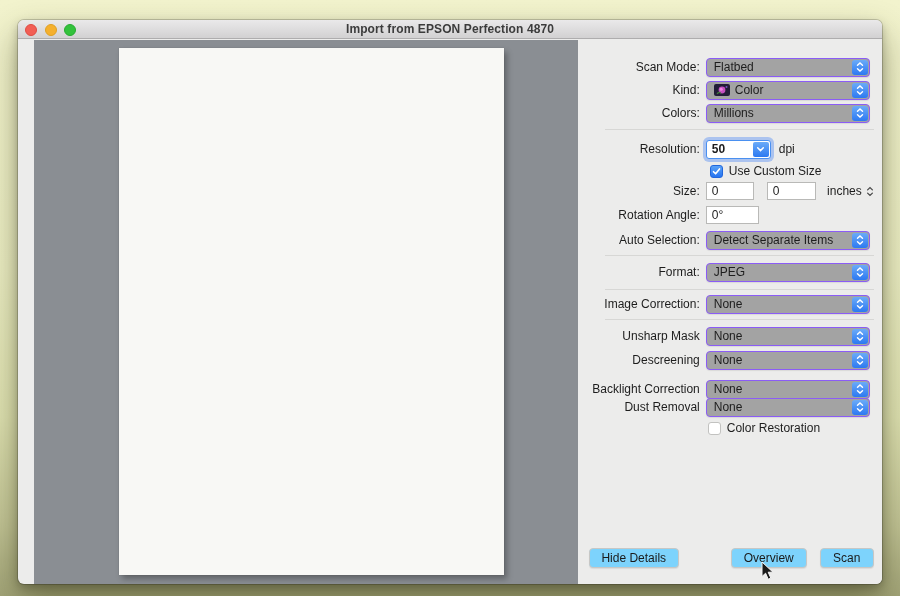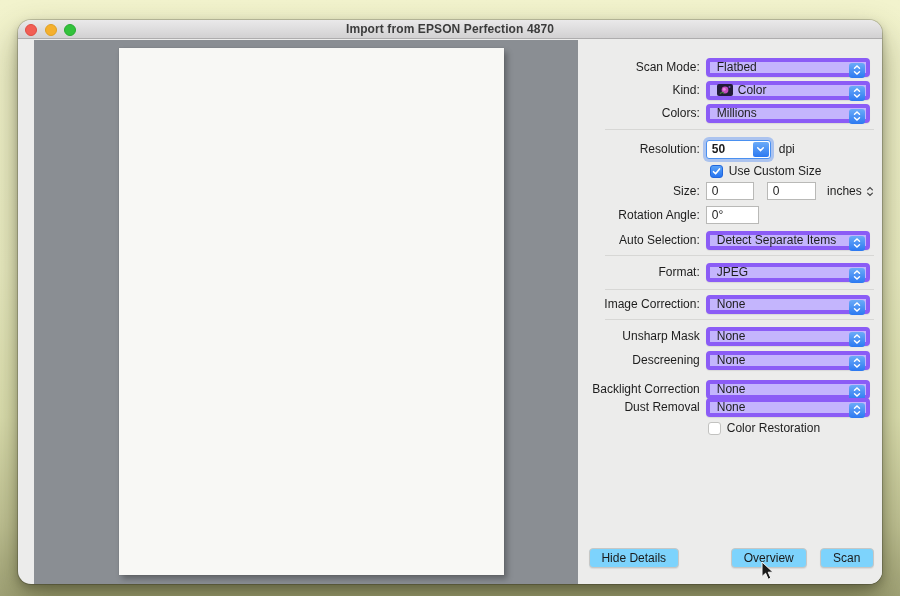--- a/index.html
+++ b/index.html
@@ -4,21 +4,21 @@
 <style>
   * { margin:0; padding:0; box-sizing:border-box; }
   html,body { width:900px; height:596px; overflow:hidden; }
   body {
     font-family:"Liberation Sans", sans-serif;
     background:linear-gradient(180deg,#f2f3cd 0%,#eceec4 45%,#dfe2b2 70%,#c2c496 88%,#a2a478 100%);
     position:relative;
   }
   .window {
     position:absolute; left:18px; top:20px; width:864px; height:564px;
-    border-radius:13px; overflow:hidden;
+    border-radius:6px; overflow:hidden;
     box-shadow:0 0 0 1px rgba(0,0,0,0.18), 0 16px 34px rgba(60,60,25,0.48), 0 4px 10px rgba(0,0,0,0.25);
     background:#ececeb;
   }
   .titlebar {
     position:relative; height:19px;
     background:linear-gradient(#eae9ea,#d2d1d2);
     border-bottom:1px solid #aeadae;
   }
   .title {
     text-align:center; font-size:12px; line-height:19px; font-weight:700;
@@ -36,22 +36,22 @@
     background:linear-gradient(180deg,#ececе8 0%,#f6f6f3 3%,#f8f8f5 55%,#f7f7f3 100%);
     background-color:#f8f8f5;
     box-shadow:3px 4px 6px rgba(0,0,0,0.30), 0 0 1px rgba(0,0,0,0.2);
   }
   .panel { width:310px; height:100%; background:#ececeb; position:relative; font-size:12px; color:#1d1d1d; }
   .prow { position:absolute; left:0; width:296px; height:20px; display:flex; align-items:center; }
   .plabel { width:128px; text-align:right; padding-right:6px; white-space:nowrap; }
   .sep { position:absolute; left:27px; width:269px; height:1px; background:#d7d7d5; }
 
   .popup {
-    position:relative; width:164px; height:19px; background:#c4b5fd;
-    border:4px solid #8b5cf6; border-radius:4px;
+    position:relative; width:164px; height:19px; background:#a3a3a3;
+    border:1px solid #8b5cf6; border-radius:4px;
     box-shadow:0 1px 1px rgba(0,0,0,0.08);
     display:flex; align-items:center; padding-left:7px; cursor:default;
   }
   .popup .pval { flex:1; white-space:nowrap; overflow:hidden; }
   .cap {
     position:absolute; right:1px; top:1px; width:16px; height:15px;
     border-radius:3px;
     background:linear-gradient(#6babf8,#2c79f1);
     display:flex; align-items:center; justify-content:center;
   }

